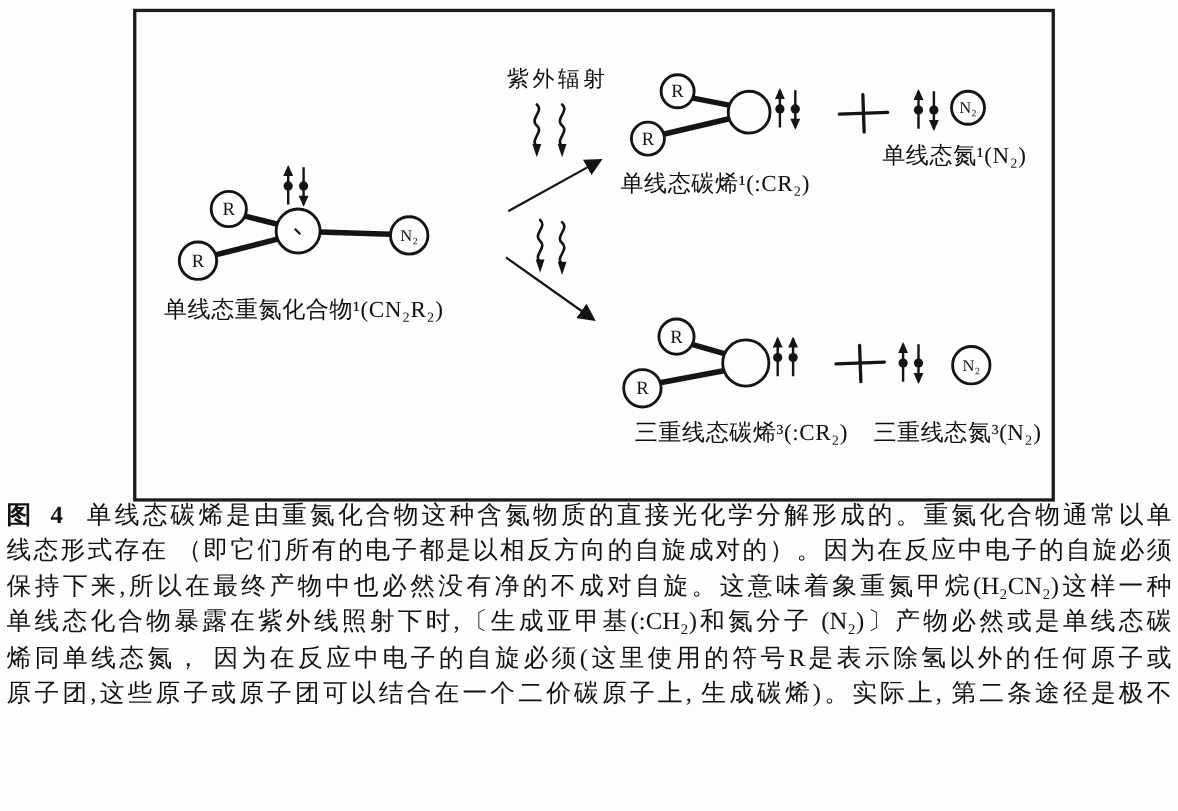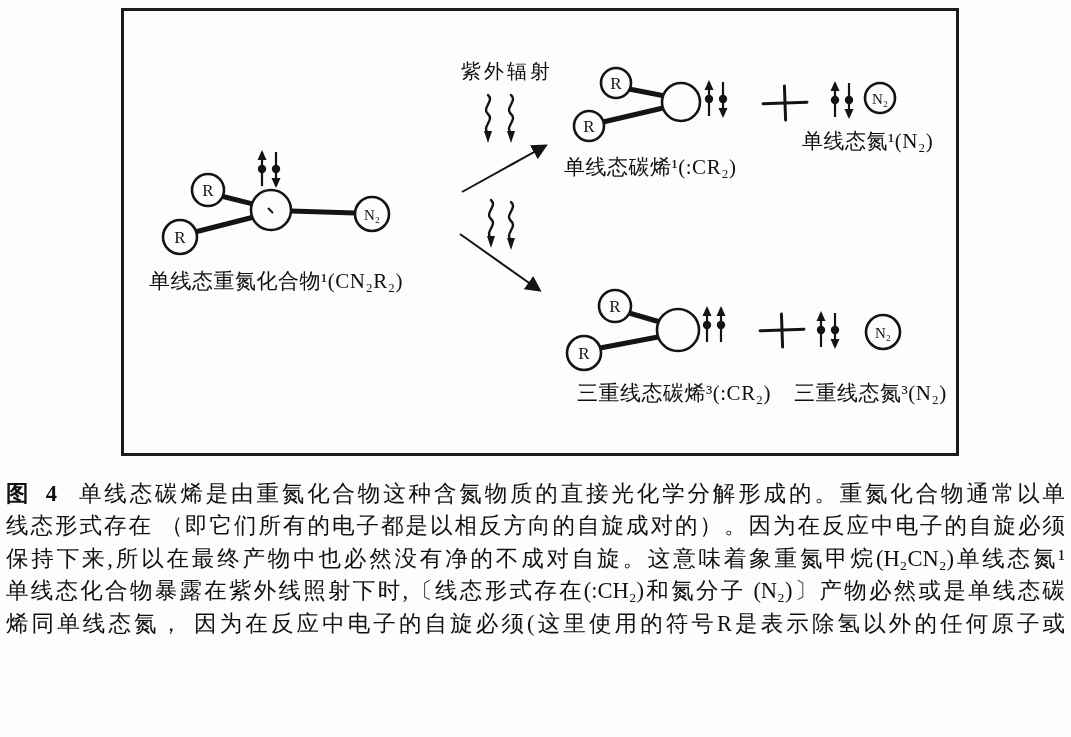--- a/index.html
+++ b/index.html
@@ -22,21 +22,21 @@
   .uv-lbl{font-size:20px;fill:#101010;letter-spacing:3px;}
   .squig{fill:none;stroke:#141414;stroke-width:2.4;stroke-linecap:round;}
   .squig-head{fill:#141414;}
   .rxn-arrow{stroke:#141414;stroke-width:2;}
   .plus{stroke:#141414;stroke-width:3;stroke-linecap:round;}
   .e-shaft{stroke:#141414;stroke-width:2.2;}
   .e-dot{fill:#141414;}
   .e-head{fill:#141414;}
   
   .caption{
-    position:absolute;left:6px;top:478px;width:1059px;
+    position:absolute;left:6px;top:452px;width:1059px;
     font-size:22.5px;line-height:32.4px;color:#111;
   }
   .cap-line{white-space:nowrap;}
   .cap-line.justify{text-align:justify;text-align-last:justify;white-space:normal;
     overflow:hidden;height:32.4px;}
   .fig-label{font-weight:bold;margin-right:16px;letter-spacing:3px;}
 </style>
 </head>
 <body>
 
@@ -162,16 +162,17 @@
       <text class="lbl" x="670" y="389">三重线态氮³(N₂)</text>
     </g>
   </svg>
 </div>
 
 <div class="caption">
   <div class="cap-line justify">
     <b class="fig-label">图 4</b><span>单线态碳烯是由重氮化合物这种含氮物质的直接光化学分解形成的。重氮化合物通常以单</span>
   </div>
   <div class="cap-line justify">线态形式存在 （即它们所有的电子都是以相反方向的自旋成对的）。因为在反应中电子的自旋必须</div>
-  <div class="cap-line justify">保持下来,所以在最终产物中也必然没有净的不成对自旋。这意味着象重氮甲烷(H₂CN₂)单线态氮¹</div>
-  <div class="cap-line justify">单线态化合物暴露在紫外线照射下时,〔线态形式存在(:CH₂)和氮分子 (N₂)〕产物必然或是单线态碳</div>
+  <div class="cap-line justify">保持下来,所以在最终产物中也必然没有净的不成对自旋。这意味着象重氮甲烷(H₂CN₂)这样一种</div>
+  <div class="cap-line justify">单线态化合物暴露在紫外线照射下时,〔生成亚甲基(:CH₂)和氮分子 (N₂)〕产物必然或是单线态碳</div>
   <div class="cap-line justify">烯同单线态氮， 因为在反应中电子的自旋必须(这里使用的符号R是表示除氢以外的任何原子或</div>
+  <div class="cap-line justify">原子团,这些原子或原子团可以结合在一个二价碳原子上, 生成碳烯)。实际上, 第二条途径是极不</div>
 </div>
 
 </body></html>

